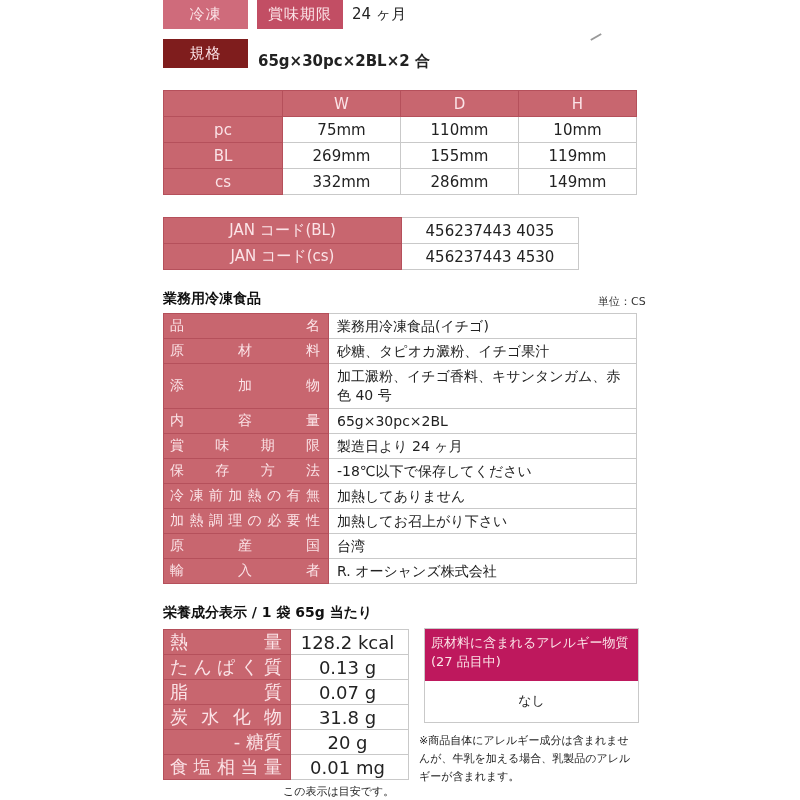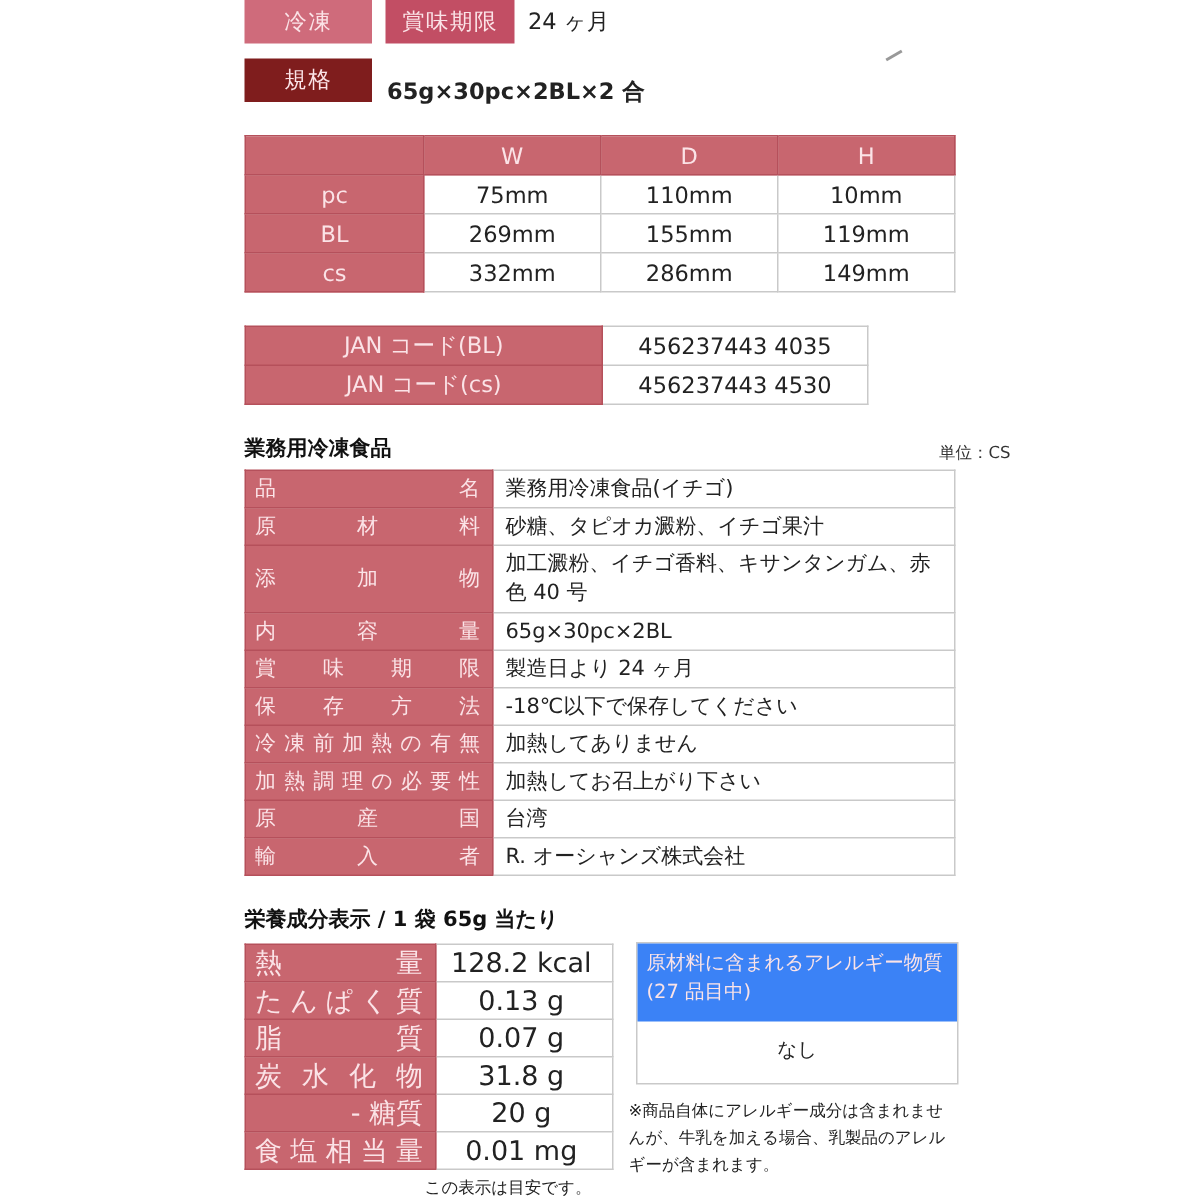--- a/index.html
+++ b/index.html
@@ -21,34 +21,34 @@
   td { border: 1px solid #c9c9c9; padding: 0; height: 24px; font-size: 15px; }
   td.h { background: #c8666f; color: #fbe3e7; text-align: center; border-color: #b5505b; }
   td.v { background: #fff; color: #222; text-align: center; }
 
   #dim { left: 163px; top: 90px; width: 474px; }
   #dim td { height: 25px; }
   #jan { left: 163px; top: 217px; width: 416px; }
   #jan td { height: 25px; }
 
   .sec-title { position: absolute; font-size: 14px; font-weight: bold; color: #111; }
-  .unit { position: absolute; font-size: 11px; color: #333; margin-left: 28px; }
+  .unit { position: absolute; font-size: 11px; color: #333; }
 
   #spec { left: 163px; top: 313px; width: 474px; }
   #spec td { height: 24px; font-size: 14px; }
   #spec td.h { width: 150px; text-align: justify; text-align-last: justify; padding: 0 8px 0 6px; font-size: 14px; }
   #spec td.v { text-align: left; padding: 0 8px; line-height: 19px; }
 
   #nut { left: 163px; top: 629px; width: 246px; }
   #nut td { height: 22px; font-size: 18px; }
   #nut td.h { width: 112px; text-align: justify; text-align-last: justify; padding: 0 8px 0 6px; }
   #nut td.v { padding: 0 10px 0 6px; }
 
   .allergy-box { position: absolute; left: 424px; top: 628px; width: 213px; height: 93px; border: 1px solid #c9c9c9; }
-  .allergy-head { background: #3b82f6; color: #fbe3e7; font-size: 13px; line-height: 19px; padding: 4px 6px; height: 44px; box-sizing: border-box; height: 52px; }
+  .allergy-head { background: #be185d; color: #fbe3e7; font-size: 13px; line-height: 19px; padding: 4px 6px; height: 44px; box-sizing: border-box; height: 52px; }
   .allergy-val { text-align: center; font-size: 13px; line-height: 40px; color: #222; }
   .note { position: absolute; left: 419px; top: 732px; width: 216px; font-size: 11px; line-height: 18px; color: #222; }
   .nut-note { position: absolute; left: 283px; top: 784px; font-size: 11px; color: #222; }
 </style>
 </head>
 <body>
 
 <div class="tag tag-frozen">冷凍</div>
 <div class="tag tag-expiry">賞味期限</div>
 <div class="plain-val" style="left:352px;top:5px;">24 ヶ月</div>

